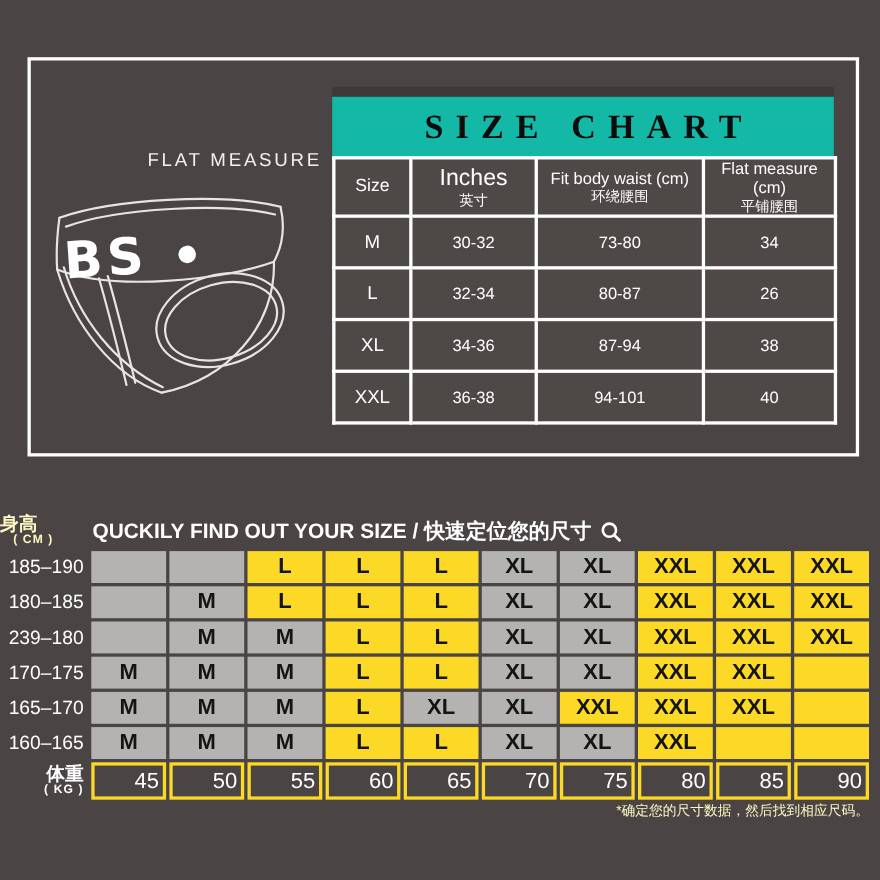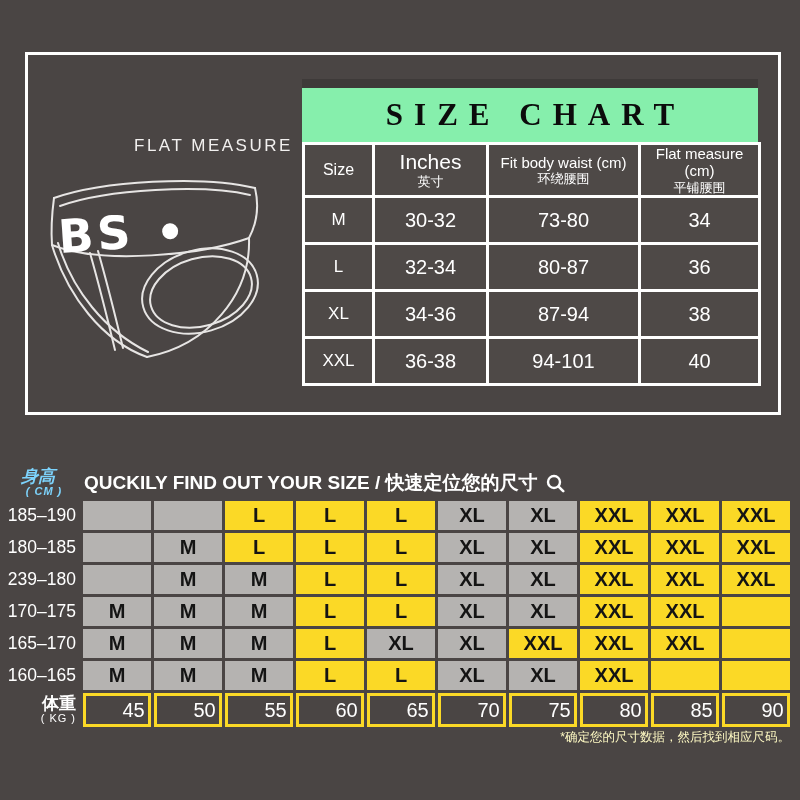--- a/index.html
+++ b/index.html
@@ -14,46 +14,46 @@
   .measure{position:absolute;left:46px;top:137px;width:220px;height:18px;
            display:flex;align-items:center;gap:39px;}
   .m-tick{width:3px;height:14px;background:#efedec;}
   .m-line{height:2px;background:#efedec;flex:1;}
   .m-label{color:#f2f0ef;font-size:17px;letter-spacing:2.5px;padding:0 10px;white-space:nowrap;}
 
   .sketch{position:absolute;left:42px;top:173px;}
 
   
   .panel-shadow{position:absolute;left:302px;top:79px;width:456px;height:9px;background:#3e3a39;}
-  .panel{position:absolute;left:302px;top:88px;width:456px;height:287px;background:#86efac;}
+  .panel{position:absolute;left:302px;top:88px;width:456px;height:287px;background:#14b8a6;}
   .sc-title{height:54px;display:flex;align-items:center;justify-content:center;
             font-family:"Liberation Serif",serif;font-weight:bold;font-size:31px;
             letter-spacing:11px;padding-left:11px;color:#0c0c0c;}
   table.sc{position:absolute;left:0;top:54px;width:456px;border-collapse:collapse;table-layout:fixed;}
   .sc th,.sc td{border:3px solid #ffffff;background:#4e4947;color:#ffffff;
                 text-align:center;vertical-align:middle;padding:0;}
   .sc th{height:45px;font-weight:normal;}
-  .sc td{height:44px;font-size:20px;}
+  .sc td{height:44px;font-size:15px;}
   .sc td.szcol{font-size:17px;}
   .sc .en{font-size:15px;line-height:1.15;}
   .sc .en.big{font-size:21px;}
   .sc .zh{font-size:13px;line-height:1.2;}
 
   
-  .hlabel{position:absolute;left:0;top:468px;width:76px;text-align:center;color:#7dd3fc;line-height:1.05;font-style:italic;}
+  .hlabel{position:absolute;left:0;top:468px;width:76px;text-align:left;color:#fef9c3;line-height:1.05;}
   .hlabel .b{font-size:17px;font-weight:bold;}
   .hlabel .s{font-size:11px;font-weight:bold;letter-spacing:1px;padding-left:12px;}
   .finder-title{position:absolute;left:84px;top:470px;display:flex;align-items:center;gap:8px;
                 color:#ffffff;font-weight:bold;font-size:19px;white-space:nowrap;}
   .rowlabels{position:absolute;left:0;top:501px;width:76px;display:flex;flex-direction:column;gap:3px;}
   .rl{height:29px;line-height:29px;text-align:right;color:#ffffff;font-size:17.5px;}
   .wl{height:34px;display:flex;flex-direction:column;align-items:flex-end;justify-content:center;
       color:#ffffff;line-height:1.05;margin-left:24px;}
   .wl .b{font-size:17px;font-weight:bold;}
-  .wl .s{font-size:11px;font-weight:normal;letter-spacing:1px;}
+  .wl .s{font-size:11px;font-weight:bold;letter-spacing:1px;}
 
   .fgrid{position:absolute;left:83px;top:501px;width:707px;display:grid;
          grid-template-columns:repeat(10,1fr);grid-template-rows:repeat(6,29px) 34px;gap:3px;}
   .fcell{display:flex;align-items:center;justify-content:center;
          font-weight:bold;font-size:20px;color:#141414;}
   .fy{background:#fbd926;}
   .fg{background:#b5b3b1;}
   .fw{background:transparent;border:3px solid #fbd926;box-sizing:border-box;
       color:#ffffff;font-weight:normal;font-size:20px;padding-left:33px;}
 
@@ -133,21 +133,21 @@
           <tr>
             <td class="szcol">M</td>
             <td>30-32</td>
             <td>73-80</td>
             <td>34</td>
           </tr>
           <tr>
             <td class="szcol">L</td>
             <td>32-34</td>
             <td>80-87</td>
-            <td>36</td>
+            <td>26</td>
           </tr>
           <tr>
             <td class="szcol">XL</td>
             <td>34-36</td>
             <td>87-94</td>
             <td>38</td>
           </tr>
           <tr>
             <td class="szcol">XXL</td>
             <td>36-38</td>

